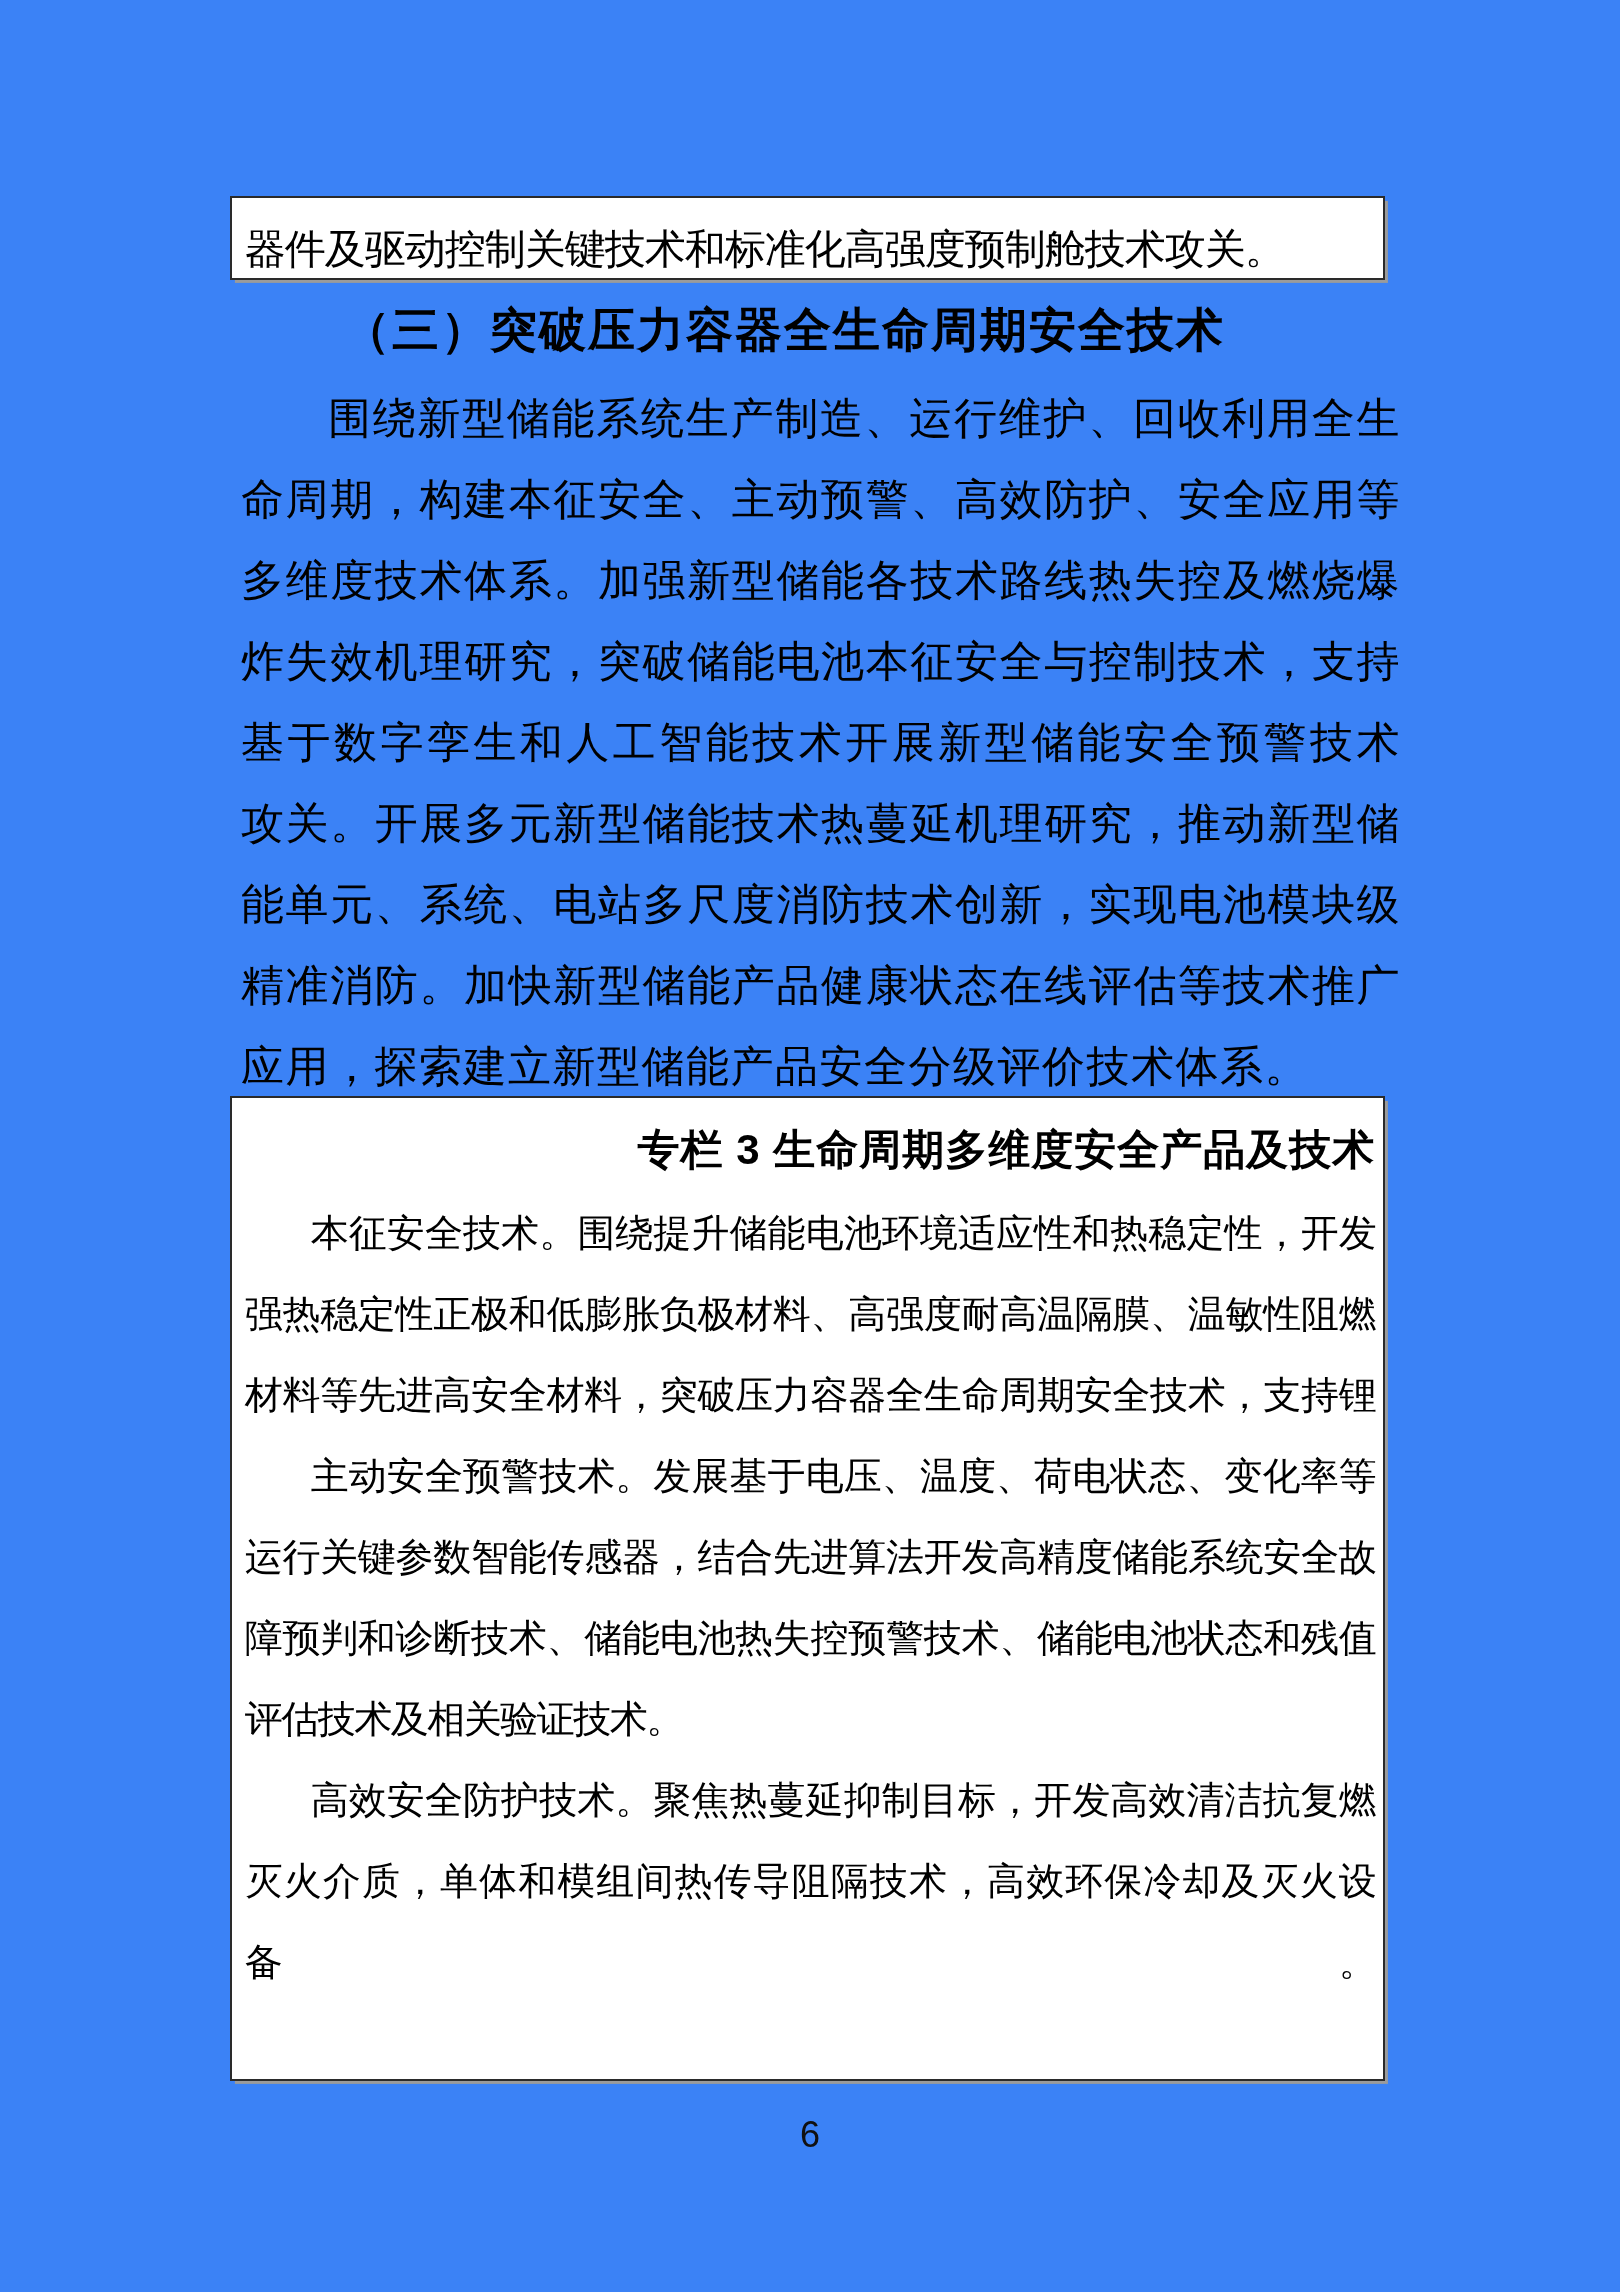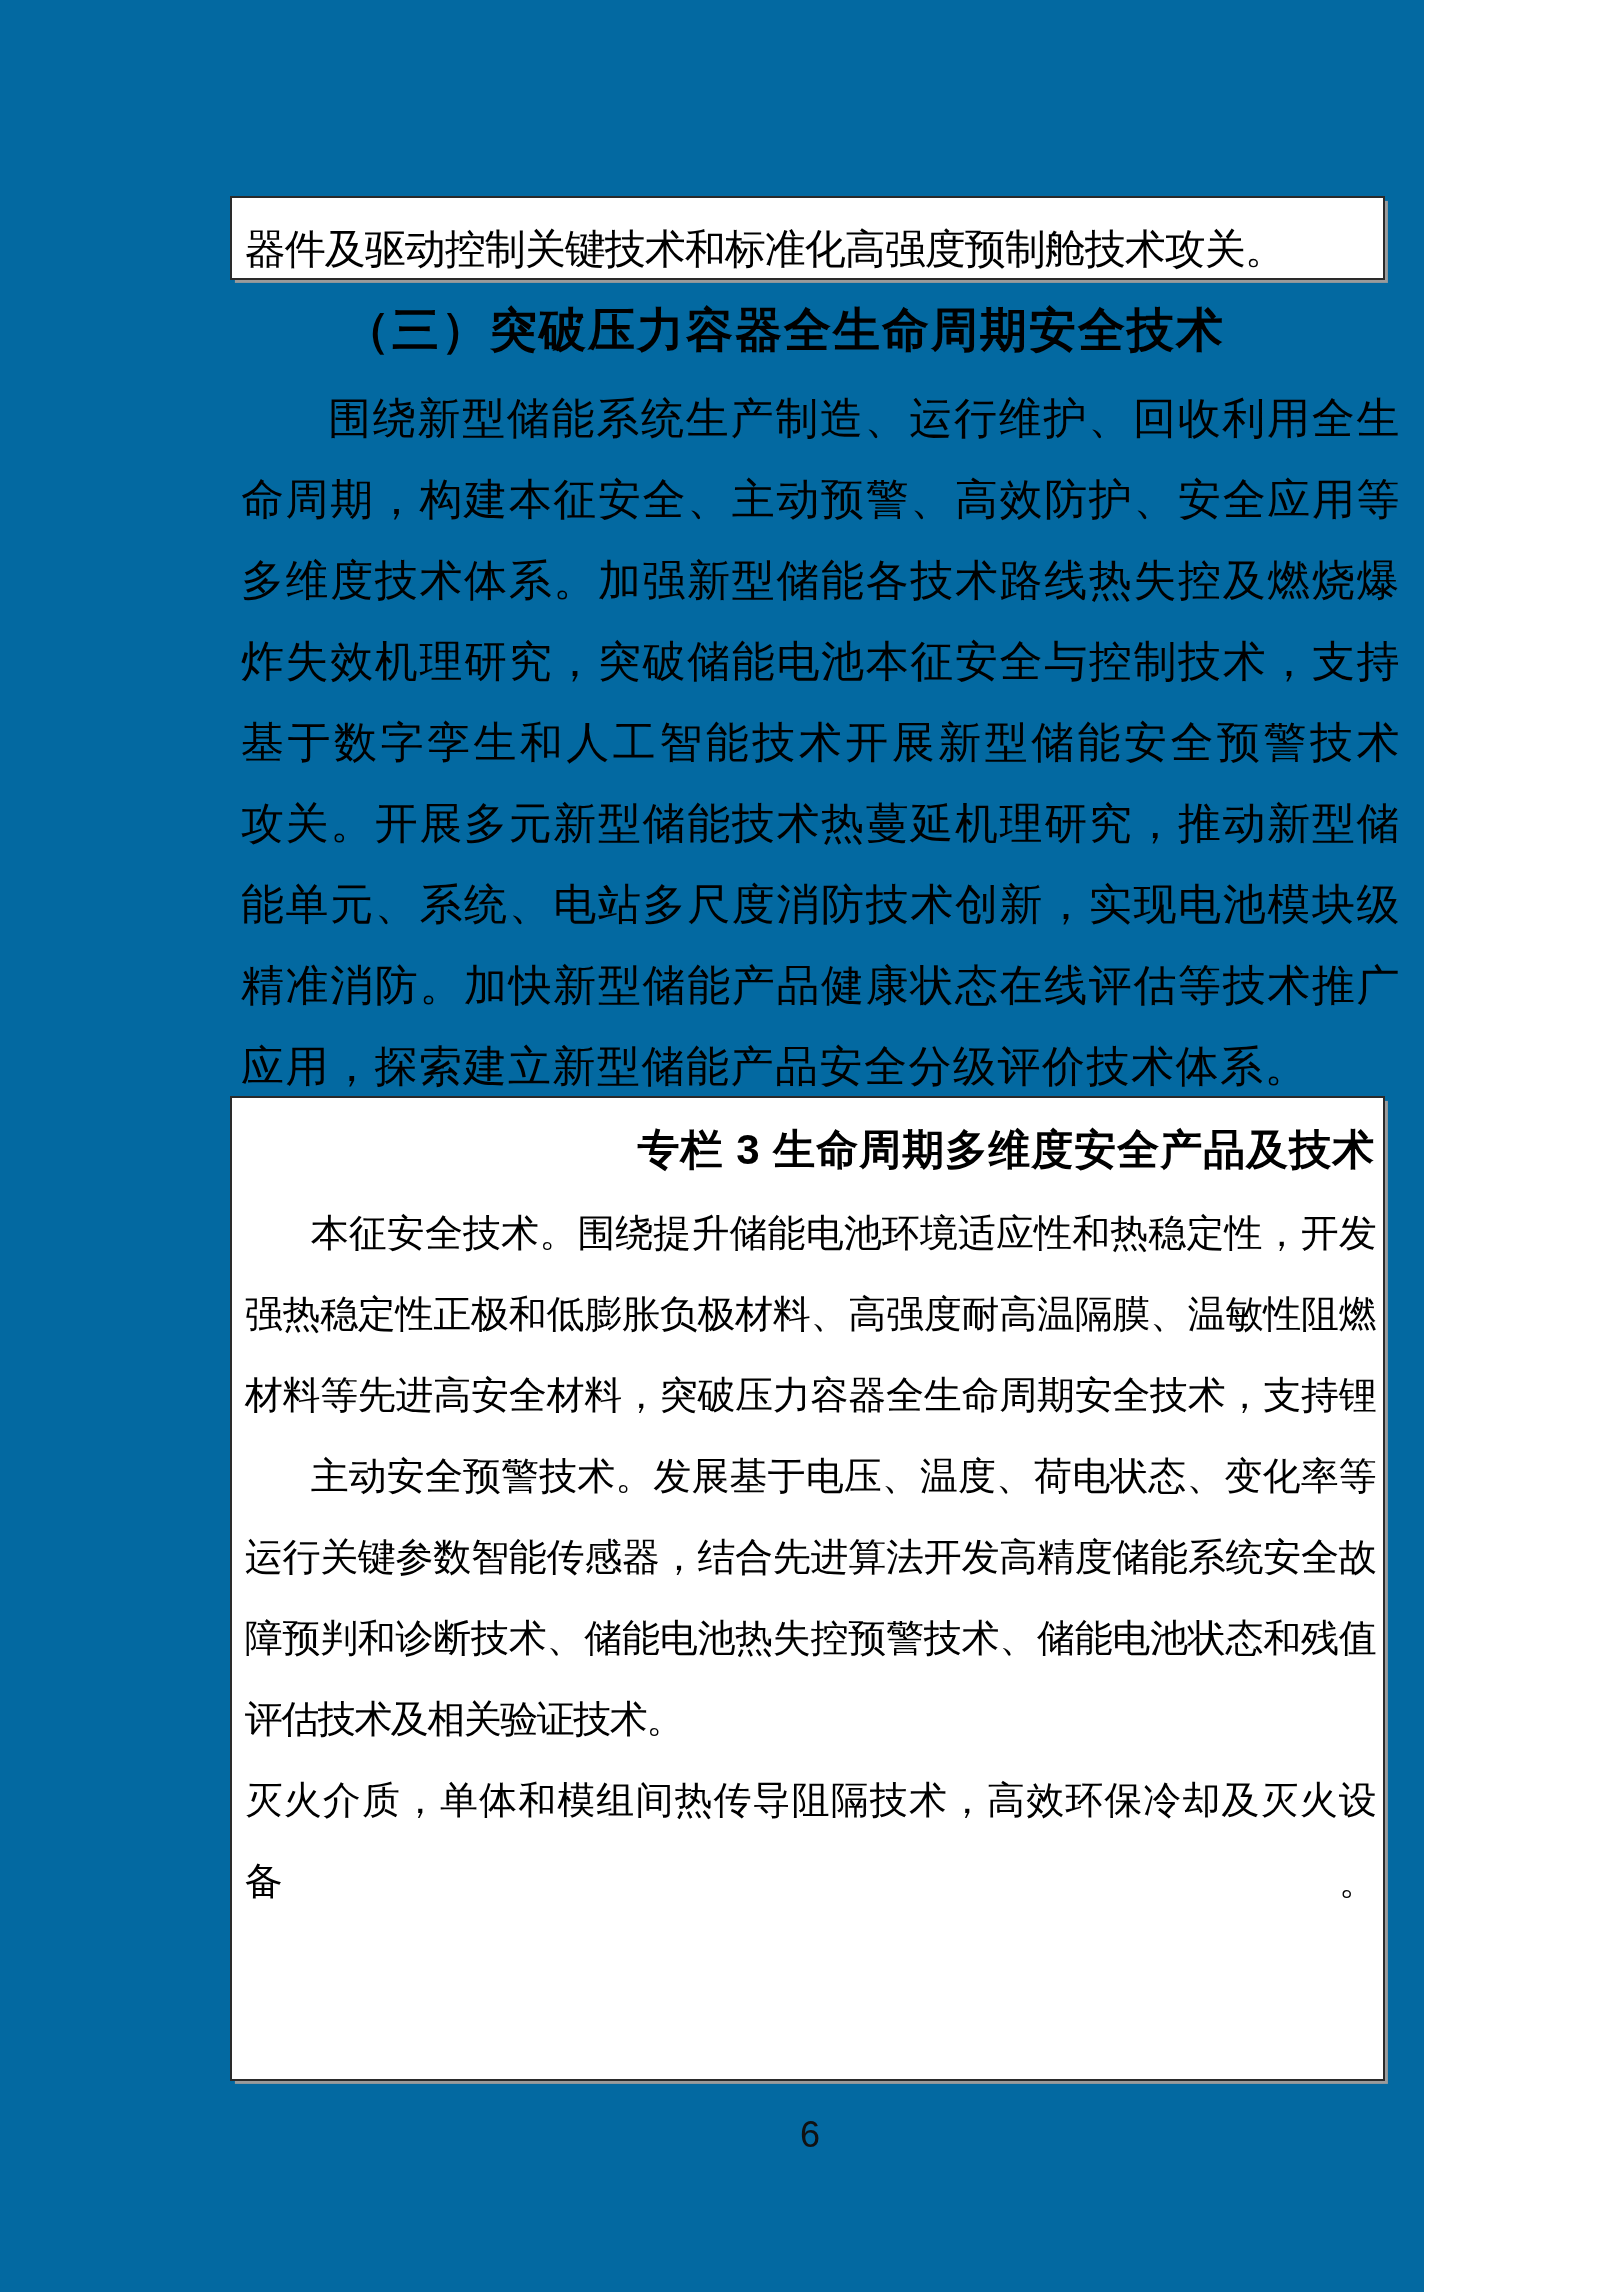--- a/index.html
+++ b/index.html
@@ -1,19 +1,19 @@
 <!DOCTYPE html>
 <html lang="zh"><head>
 <meta charset="utf-8">
 <style>
   html,body{margin:0;padding:0;background:#ffffff;}
   .page{
     position:relative;
-    width:1424px;height:2293px;
-    background:#0369a1;
+    width:1620px;height:2293px;
+    background:#3b82f6;
     overflow:hidden;
     font-family:"Liberation Serif","DejaVu Serif",serif;
     color:#000;
   }
   
   .rule-box{
     position:absolute;
     left:230px;
     width:1155px;
     border:2.9px solid #2a2a2a;
@@ -111,20 +111,21 @@
     <div class="panel-title">专栏 3  生命周期多维度安全产品及技术</div>
     <div class="panel-lines">
 
     <div class="line indent fill"><b class="lead">本征安全技术。</b><span>围绕提升储能电池环境适应性和热稳定性，开发</span></div>
         <div class="line fill"><span>强热稳定性正极和低膨胀负极材料、高强度耐高温隔膜、温敏性阻燃</span></div>
         <div class="line fill"><span>材料等先进高安全材料，突破压力容器全生命周期安全技术，支持锂</span></div>
         <div class="line indent fill"><b class="lead">主动安全预警技术。</b><span>发展基于电压、温度、荷电状态、变化率等</span></div>
         <div class="line fill"><span>运行关键参数智能传感器，结合先进算法开发高精度储能系统安全故</span></div>
         <div class="line fill"><span>障预判和诊断技术、储能电池热失控预警技术、储能电池状态和残值</span></div>
         <div class="line"><span>评估技术及相关验证技术。</span></div>
+        <div class="line indent fill"><b class="lead">高效安全防护技术。</b><span>聚焦热蔓延抑制目标，开发高效清洁抗复燃</span></div>
         <div class="line fill"><span>灭火介质，单体和模组间热传导阻隔技术，高效环保冷却及灭火设备。</span></div>
       </div>
   </div>
 
   <div class="page-number">6</div>
 
 </div>
 
 
 </body></html>

